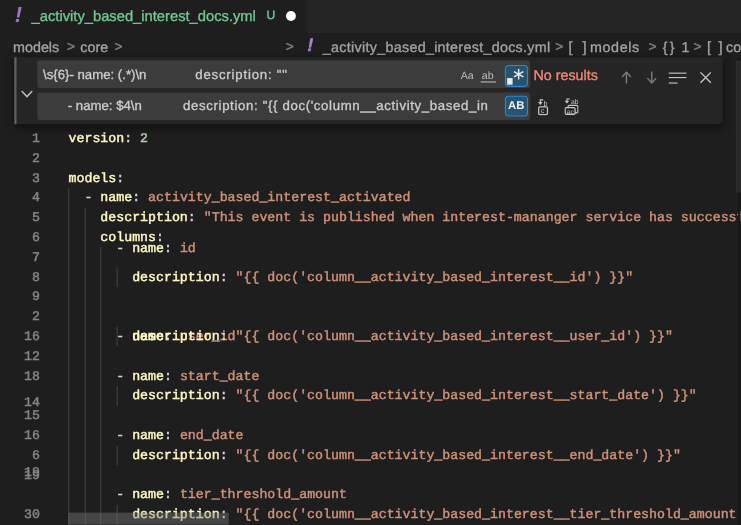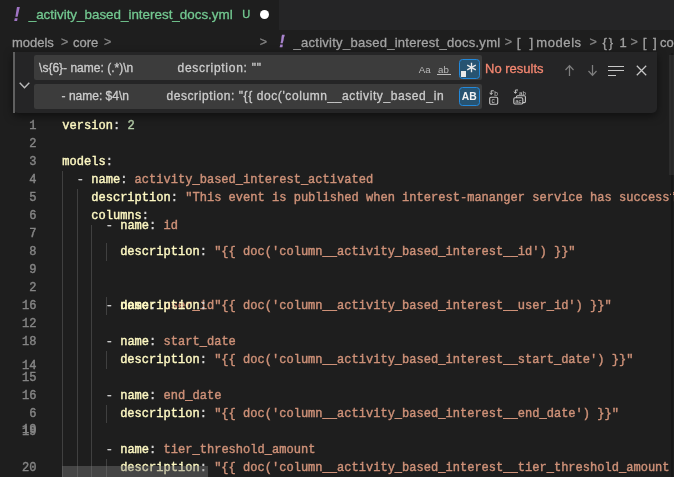--- a/index.html
+++ b/index.html
@@ -49,21 +49,21 @@
 <div class="ln" style="top:279px">2</div>
 <div class="ln" style="top:297px">16</div>
 <div class="ln" style="top:315px">12</div>
 <div class="ln" style="top:333px">18</div>
 <div class="ln" style="top:357px">14</div>
 <div class="ln" style="top:369px">15</div>
 <div class="ln" style="top:387px">16</div>
 <div class="ln" style="top:405px">6</div>
 <div class="ln" style="top:423px">19</div>
 <div class="ln" style="top:421px">19</div>
-<div class="ln" style="top:459px">20</div>
+<div class="ln" style="top:459px">30</div>
 
 <div class="ig" style="left:62.4px;top:171px;height:306px"></div>
 <div class="ig" style="left:76.8px;top:189px;height:288px"></div>
 <div class="ig" style="left:91.3px;top:225px;height:252px"></div>
 <div class="ig" style="left:105.7px;top:243px;height:18px"></div>
 <div class="ig" style="left:105.7px;top:297px;height:18px"></div>
 <div class="ig" style="left:105.7px;top:351px;height:18px"></div>
 <div class="ig" style="left:105.7px;top:405px;height:18px"></div>
 <div class="ig" style="left:105.7px;top:459px;height:18px"></div>
 

